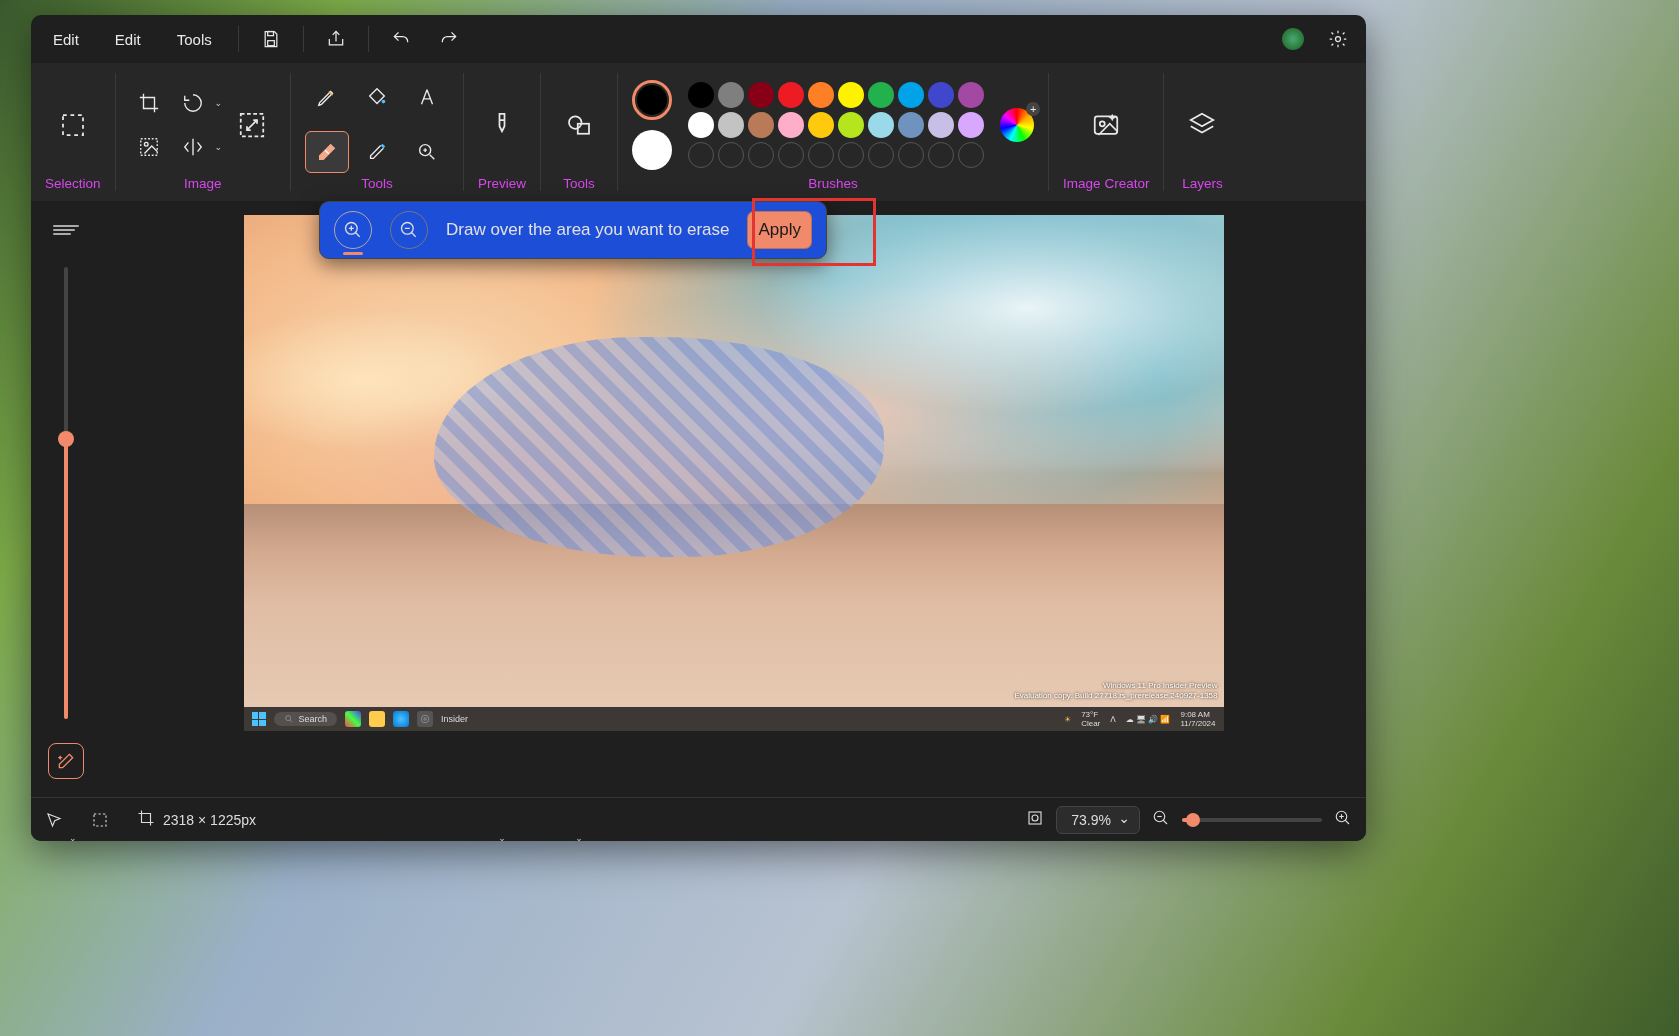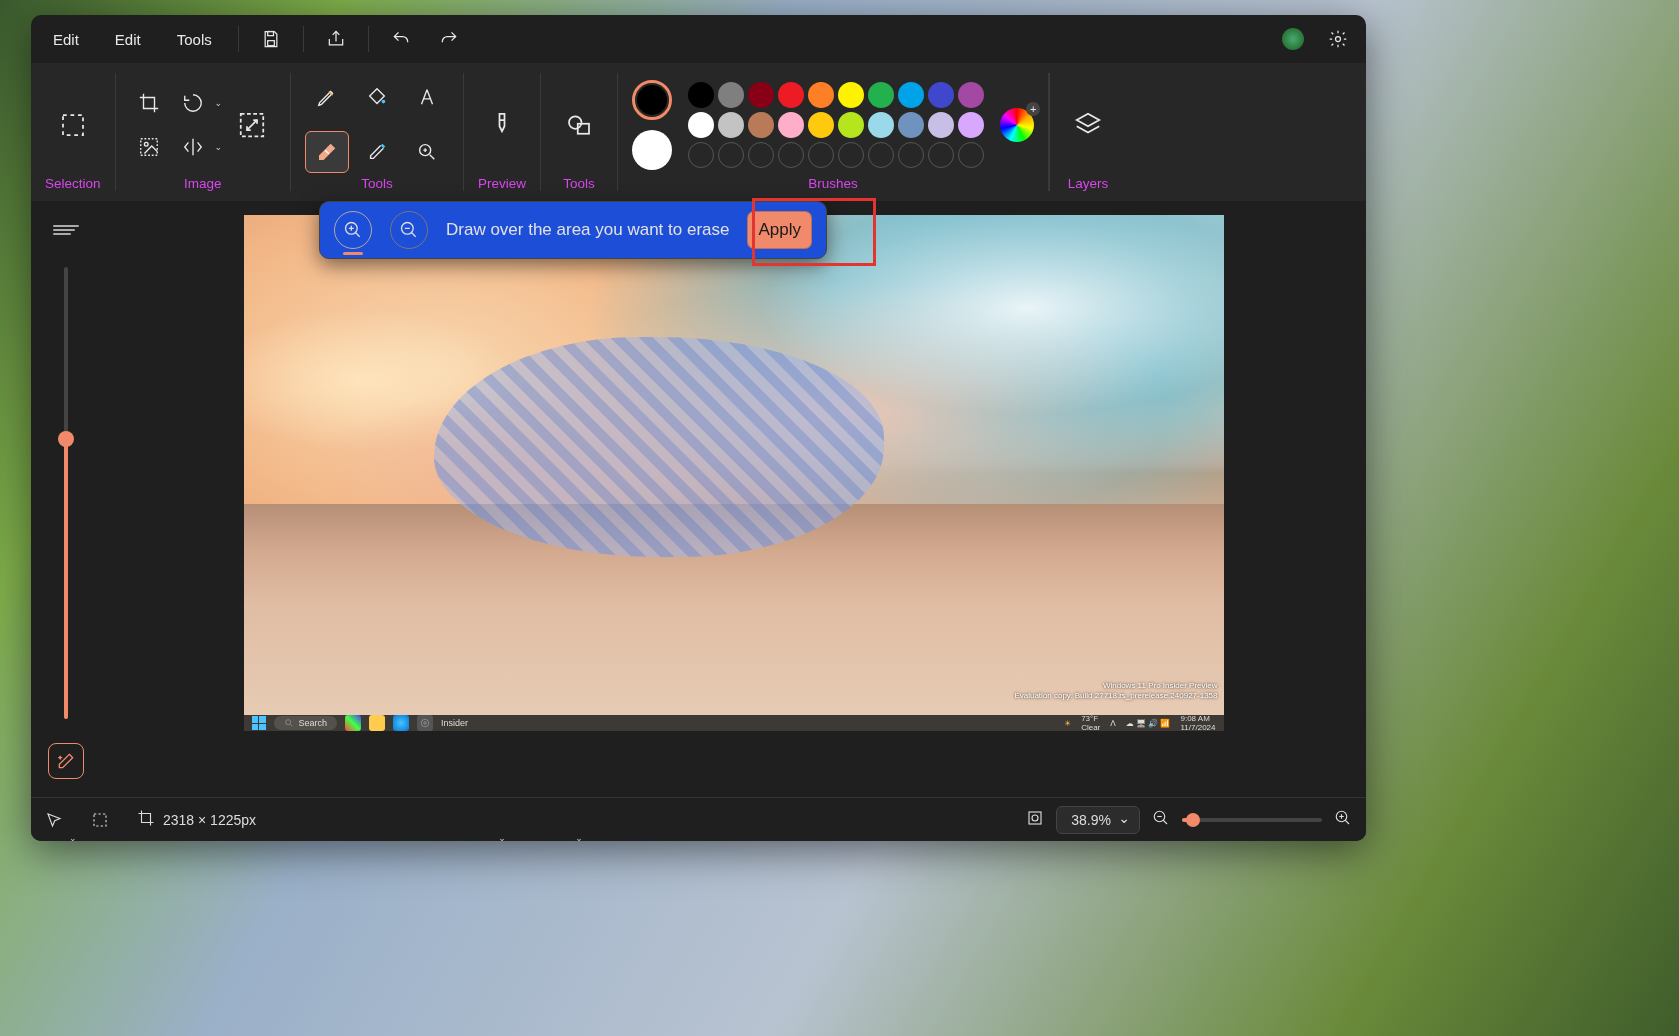--- a/index.html
+++ b/index.html
@@ -97,21 +97,21 @@
     background:linear-gradient(180deg,#b68f77 0%, #d3a98e 20%, #e0bda4 45%, #e8cdb6 100%);
   }
   .erase-mask {
     position:absolute; left:190px; top:122px; width:450px; height:220px;
     background:repeating-linear-gradient(45deg, rgba(120,150,220,.65) 0 10px, rgba(160,180,230,.55) 10px 20px);
     border-radius:50% 55% 50% 55% / 60% 50% 55% 50%;
     filter:blur(.5px);
   }
   .watermark { position:absolute; right:6px; bottom:30px; font-size:8px; color:#fff; text-align:right; text-shadow:0 0 3px #000; line-height:1.25; }
   .taskbar {
-    position:absolute; left:0; right:0; bottom:0; height:16px;
+    position:absolute; left:0; right:0; bottom:0; height:24px;
     background:rgba(30,30,30,.85); display:flex; align-items:center; padding:0 8px; gap:8px;
     font-size:9px; color:#ddd;
   }
   .taskbar .winlogo { width:14px; height:14px; display:grid; grid-template-columns:1fr 1fr; gap:1px; }
   .taskbar .winlogo div { background:#4cc2ff; }
   .taskbar .search { background:rgba(255,255,255,.12); border-radius:11px; padding:2px 10px; display:flex; align-items:center; gap:5px; }
   .taskbar .tb-icon { width:16px; height:16px; border-radius:3px; }
   .taskbar .right { margin-left:auto; display:flex; align-items:center; gap:10px; font-size:8px; }
   
   .erase-bar {
@@ -366,20 +366,33 @@
             <div class="swatch empty"></div>
             <div class="swatch empty"></div>
             <div class="swatch empty"></div>
           </div>
         <div class="colorwheel"></div>
       </div>
       <div class="label">Brushes</div>
     </div>
     <div class="vsep"></div>
 
+    <div class="group">
+      <div class="tools">
+        <div class="bigico">
+          <svg viewBox="0 0 24 24">
+              <rect x="3" y="5" width="18" height="14" rx="2"></rect>
+              <circle cx="9" cy="11" r="2"></circle>
+              <path d="M21 17l-6-6-9 9"></path>
+              <path d="M17 3l1 2 2 1-2 1-1 2-1-2-2-1 2-1z" fill="#e8e8e8" stroke="none"></path>
+            </svg>
+        </div>
+      </div>
+      <div class="label">Image Creator</div>
+    </div>
     <div class="vsep"></div>
 
     <div class="group">
       <div class="tools">
         <div class="bigico">
           <svg viewBox="0 0 24 24">
               <path d="M12 3l9 5-9 5-9-5z"></path>
               <path d="M3 13l9 5 9-5"></path>
             </svg>
         </div>
@@ -491,21 +504,21 @@
             <path d="M6 2v16h16"></path>
             <path d="M2 6h16v16"></path>
           </svg></span>
       <span>2318 × 1225px</span>
     </div>
     <div class="zoom">
       <span class="sicon"><svg viewBox="0 0 24 24">
             <rect x="4" y="4" width="16" height="16"></rect>
             <circle cx="12" cy="12" r="4"></circle>
           </svg></span>
-      <div class="zoom-select">38.9%</div>
+      <div class="zoom-select">73.9%</div>
       <span class="sicon"><svg viewBox="0 0 24 24">
             <circle cx="10" cy="10" r="7"></circle>
             <path d="M15 15l5 5"></path>
             <path d="M7 10h6"></path>
           </svg></span>
       <div class="zslider">
           <div class="zfill"></div>
           <div class="zthumb"></div>
         </div>
       <span class="sicon"><svg viewBox="0 0 24 24">

